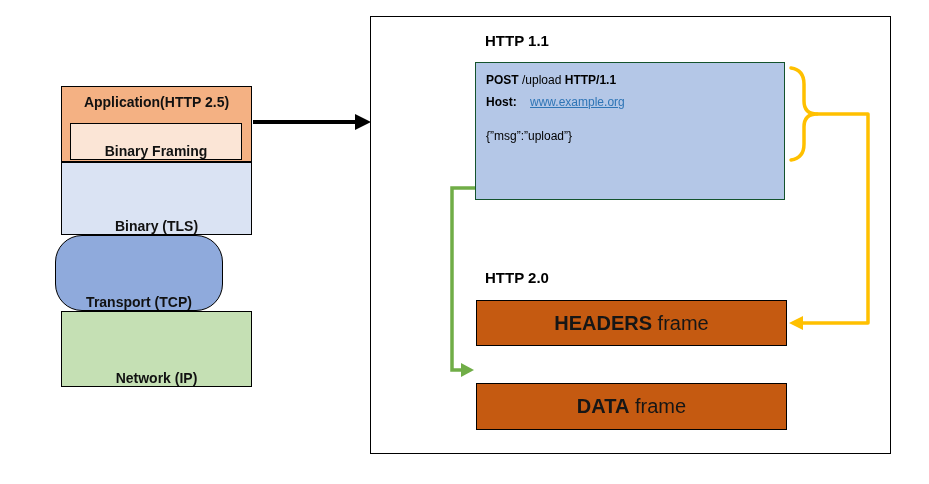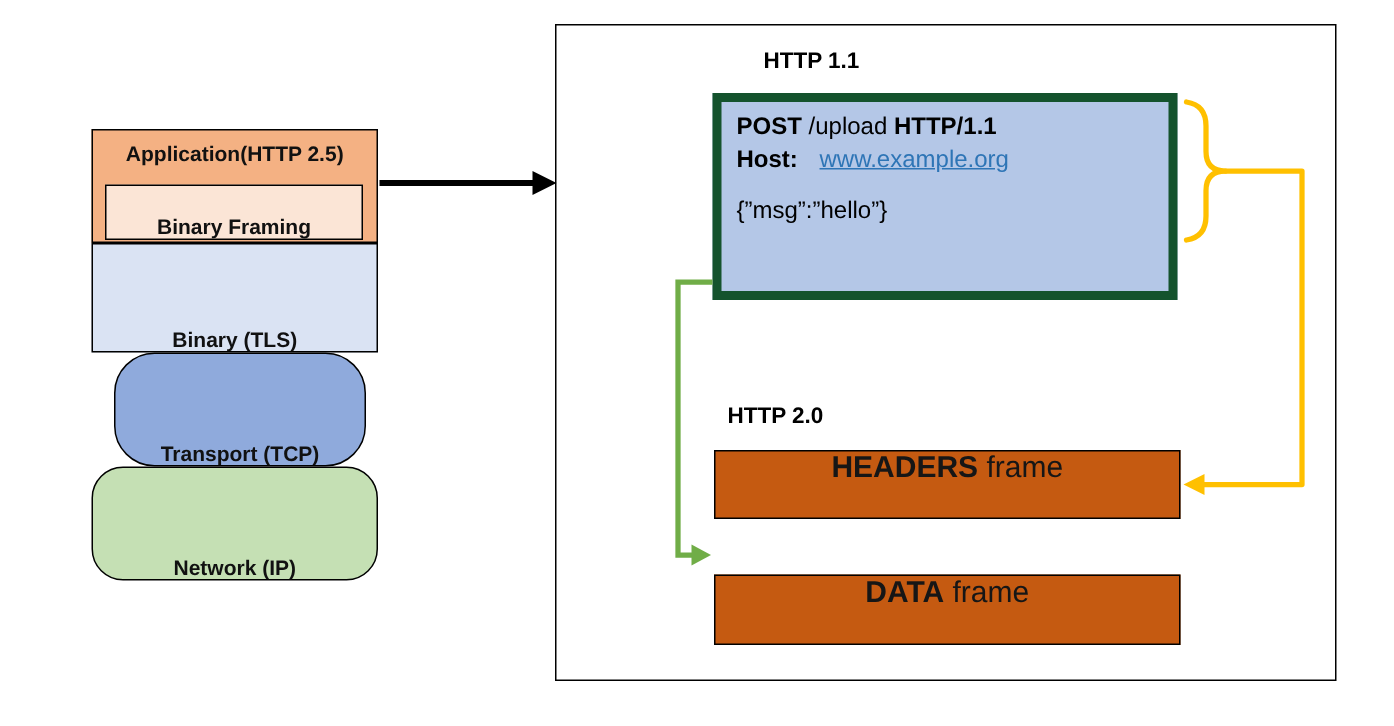--- a/index.html
+++ b/index.html
@@ -33,75 +33,74 @@
   }
   .binary-framing {
     left: 70px; top: 123px; width: 172px; height: 37px;
     background: var(--binary-peach, #FBE5D6);
   }
   .session-layer {
     left: 61px; top: 162px; width: 191px; height: 73px;
     background: var(--session-blue, #DAE3F3);
   }
   .transport-layer {
-    left: 76px; top: 235px; width: 168px; height: 76px;
+    left: 55px; top: 235px; width: 168px; height: 76px;
     background: var(--transport-blue, #8FAADC);
     border-radius: 27px;
   }
   .network-layer {
     left: 61px; top: 311px; width: 191px; height: 76px;
     background: var(--network-green, #C5E0B4);
-    border-radius: 21px;
   }
 
   
   .outer-panel {
     position: absolute;
     left: 370px; top: 16px; width: 521px; height: 438px;
     box-sizing: border-box;
     border: 1px solid #000;
     background: #fff;
   }
   .section-label {
     position: absolute;
     font-weight: bold;
     font-size: 15px;
     color: #000;
     white-space: nowrap;
   }
-  .http11-label { left: 485px; top: 32px; margin-left: 24px; }
+  .http11-label { left: 485px; top: 32px; }
   .http20-label { left: 485px; top: 269px; }
 
   .request-box {
     position: absolute;
     left: 475px; top: 62px; width: 310px; height: 138px;
     box-sizing: border-box;
     background: var(--request-blue, #B4C7E7);
-    border: 6px solid #14532d;
+    border: 1px solid #14532d;
     padding: 6px 0 0 10px;
-    font-size: 16px;
+    font-size: 12px;
     color: #000;
   }
   .req-line { line-height: 22px; white-space: nowrap; }
   .body-line { margin-top: 12px; }
   .link {
     color: var(--link-blue, #2E75B6);
     text-decoration: underline;
     cursor: pointer;
     margin-left: 10px;
   }
 
   .frame {
     position: absolute;
     left: 476px; width: 311px;
     box-sizing: border-box;
     background: var(--frame-orange, #C55A11);
     border: 1px solid #000;
     display: flex;
-    align-items: flex-start;
+    align-items: center;
     justify-content: center;
     font-size: 20px;
     color: #161616;
   }
   .headers-frame { top: 300px; height: 46px; }
   .data-frame   { top: 346px; height: 47px; margin-top: 37px; }
   .frame-text { white-space: nowrap; }
 
   
   .overlay {
@@ -157,21 +156,21 @@
   <div class="request-box">
     <div class="req-line">
       <b>POST</b>
       <span>/upload</span>
       <b>HTTP/1.1</b>
     </div>
     <div class="req-line">
       <b>Host:</b>
       <a class="link">www.example.org</a>
     </div>
-    <div class="req-line body-line">{”msg”:”hello”}</div>
+    <div class="req-line body-line">{”msg”:”upload”}</div>
   </div>
 
   <div class="section-label http20-label">HTTP 2.0</div>
 
   <div class="frame headers-frame">
     <div class="frame-text">
       <b>HEADERS</b>
       <span> frame</span>
     </div>
   </div>

